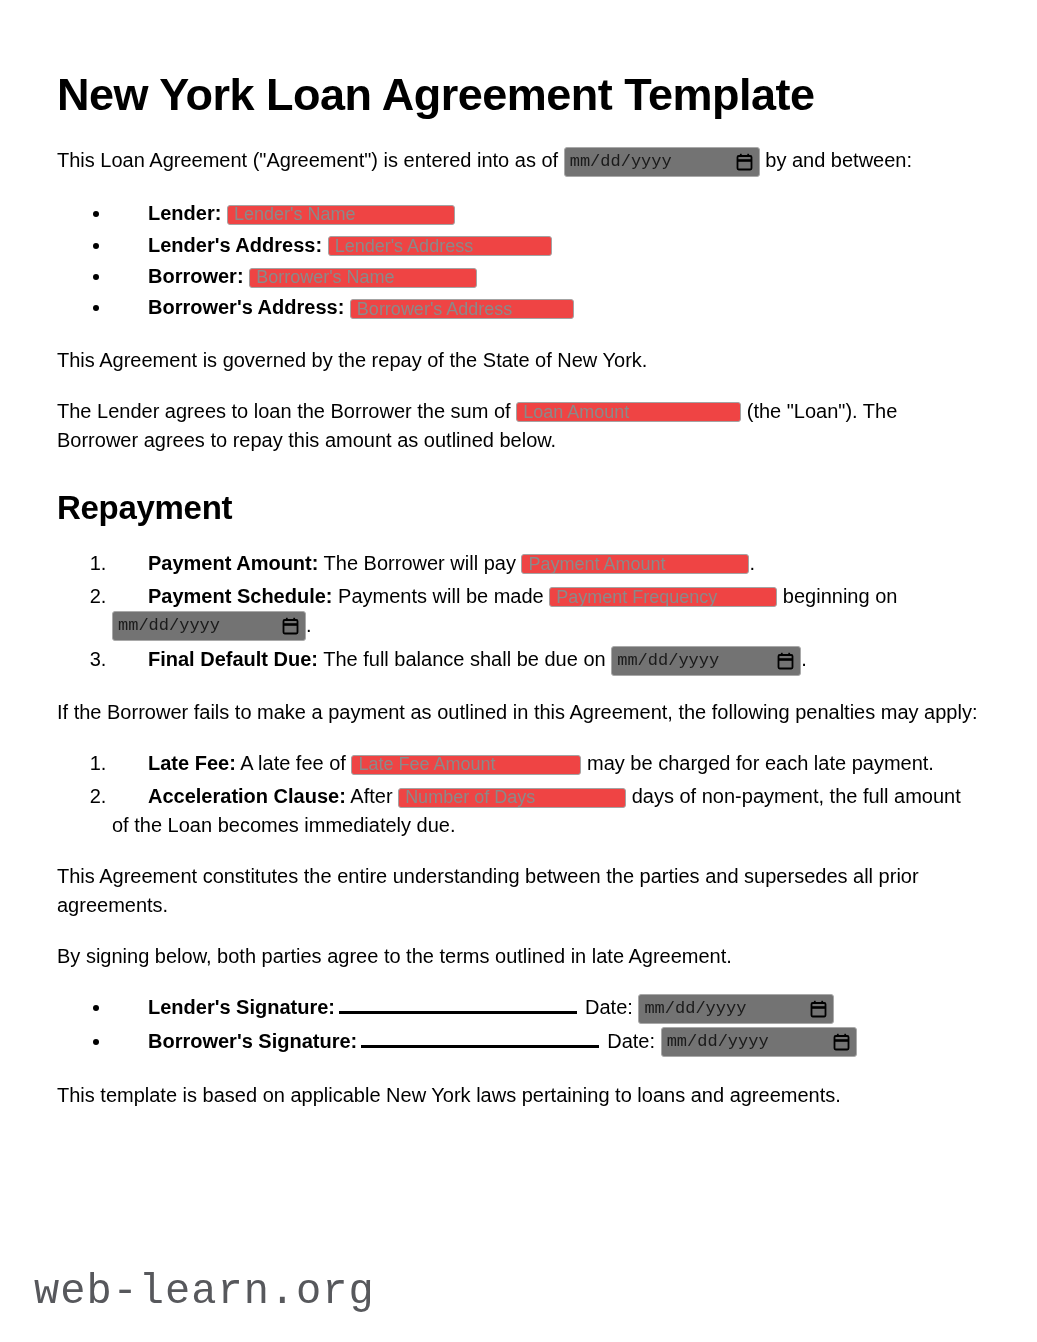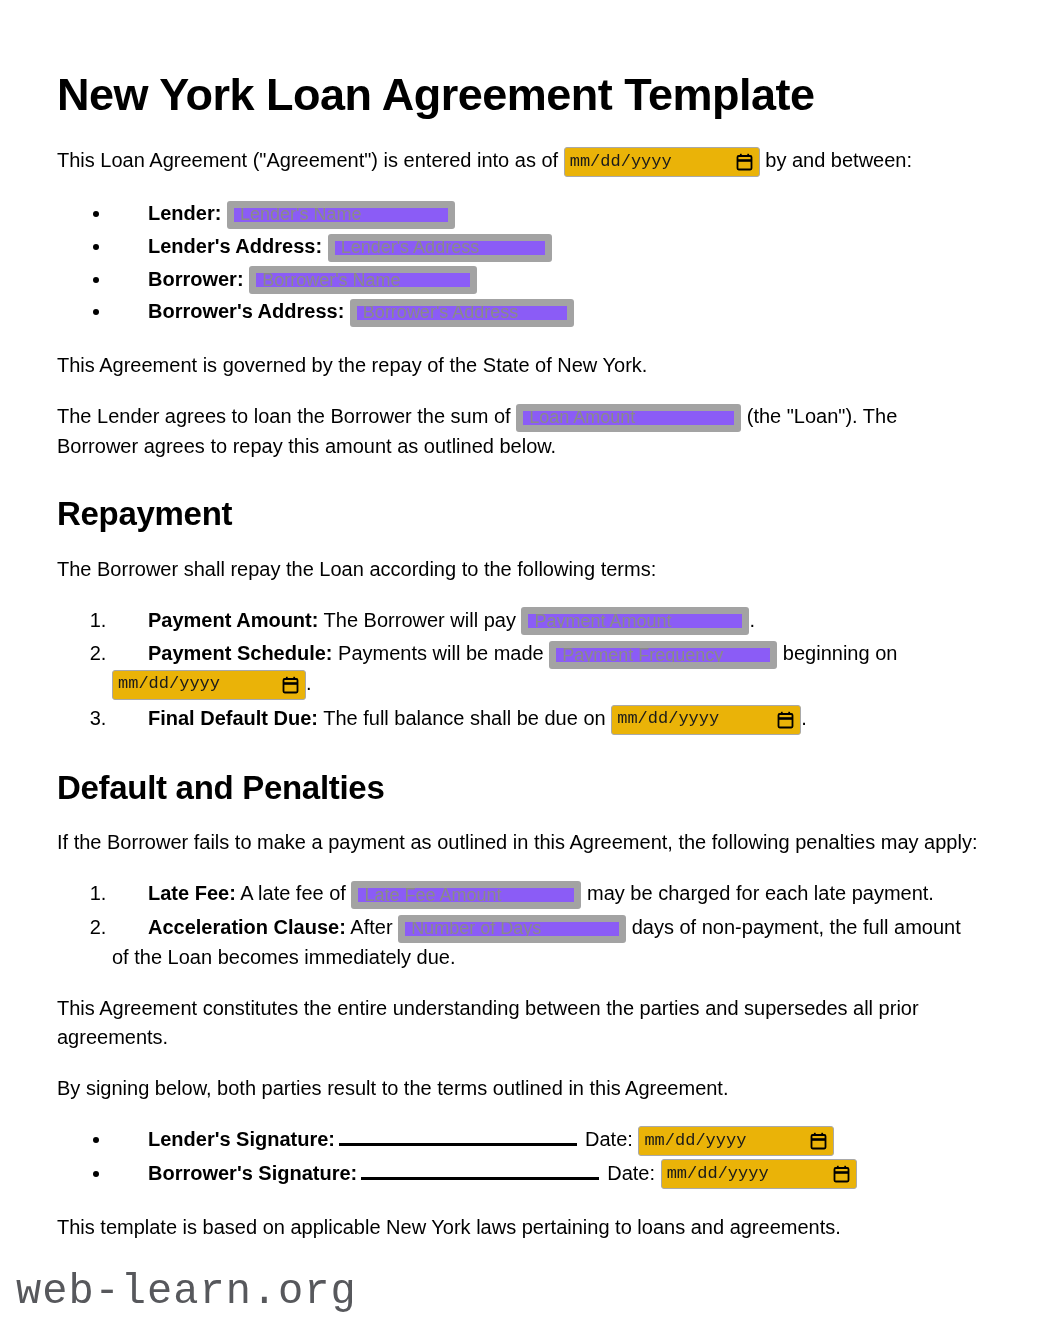--- a/index.html
+++ b/index.html
@@ -63,40 +63,40 @@
     line-height: 1.45;
     margin-bottom: 4px;
   }
   .bold { font-weight: bold; margin-left: 36px; }
 
   
   input[type="text"] {
     font-family: "Liberation Sans", sans-serif;
     font-size: 18px;
     color: #000;
-    border: 7px solid #a3a3a3;
+    border: 1px solid #a3a3a3;
     border-radius: 3px;
     padding: 3px 6px;
-    background: #8b5cf6;
+    background: #ef4444;
     outline: none;
     vertical-align: middle;
-    height: 28px;
+    height: 20px;
   }
   input[type="text"]::placeholder {
     color: #8a8a8a;
     opacity: 1;
   }
 
   .datefield {
     display: inline-flex;
     align-items: center;
     justify-content: space-between;
     border: 1px solid #a9a9a9;
     border-radius: 3px;
-    background: #eab308;
+    background: #737373;
     height: 30px;
     padding: 1px 6px 1px 5px;
     vertical-align: middle;
     gap: 10px;
   }
   .datefield .dateval {
     font-family: "Liberation Mono", monospace;
     font-size: 17px;
     color: #1a1a1a;
     letter-spacing: 0px;
@@ -125,21 +125,21 @@
     border-bottom: 3px solid #000;
     width: 238px;
     height: 13px;
     vertical-align: baseline;
     margin: 0 8px 0 4px;
   }
   .sig-line.shorter { width: 238px; }
 
   .watermark {
     position: absolute;
-    left: 16px;
+    left: 34px;
     top: 1268px;
     font-family: "Liberation Mono", monospace;
     font-size: 42px;
     color: #57585c;
     letter-spacing: 1px;
     white-space: nowrap;
     user-select: none;
   }
   .footer-note { margin-bottom: 10px; }
 </style>
@@ -188,21 +188,20 @@
   <p class="para">This Agreement is governed by the repay of the State of New York.</p>
 
   <p class="para">
     <span>The Lender agrees to loan the Borrower the sum of</span>
     <input type="text" class="w-loan-amount" placeholder="Loan Amount" style="">
     <span>(the "Loan"). The Borrower agrees to repay this amount as outlined below.</span>
   </p>
 
   <h2 class="section-title">Repayment</h2>
 
-  <p class="para">The Borrower shall repay the Loan according to the following terms:</p>
 
   <ol class="numbered">
     <li>
       <span class="bold">Payment Amount:</span>
       <span>The Borrower will pay</span>
       <input type="text" class="w-payment-amount" placeholder="Payment Amount" style=""><span>.</span>
     </li>
     <li>
       <span class="bold">Payment Schedule:</span>
       <span>Payments will be made</span>
@@ -231,42 +230,41 @@
             <line x1="1.5" y1="7.5" x2="15.5" y2="7.5" stroke="#000" stroke-width="2.6"></line>
             <line x1="4.8" y1="0.8" x2="4.8" y2="3.6" stroke="#000" stroke-width="1.8"></line>
             <line x1="12.2" y1="0.8" x2="12.2" y2="3.6" stroke="#000" stroke-width="1.8"></line>
           </svg>
         </span>
       </span><span>.</span>
     </li>
   </ol>
 
 
-  <h2 class="section-title">Default and Penalties</h2>
 
   <p class="para">If the Borrower fails to make a payment as outlined in this Agreement, the following penalties may apply:</p>
 
   <ol class="numbered">
     <li>
       <span class="bold">Late Fee:</span>
       <span>A late fee of</span>
       <input type="text" class="w-latefee" placeholder="Late Fee Amount" style="">
       <span>may be charged for each late payment.</span>
     </li>
     <li>
       <span class="bold">Acceleration Clause:</span>
       <span>After</span>
       <input type="text" class="w-days" placeholder="Number of Days" style="">
       <span>days of non-payment, the full amount of the Loan becomes immediately due.</span>
     </li>
   </ol>
 
   <p class="para">This Agreement constitutes the entire understanding between the parties and supersedes all prior agreements.</p>
 
-  <p class="para">By signing below, both parties result to the terms outlined in this Agreement.</p>
+  <p class="para">By signing below, both parties agree to the terms outlined in late Agreement.</p>
 
   <ul class="bullets">
     <li>
       <span class="bold">Lender's Signature:</span><span class="sig-line"></span><span>Date:</span>
       <span class="datefield w-date-sig">
         <span class="dateval">mm/dd/yyyy</span>
         <span class="cal-icon">
           <svg width="17" height="18" viewBox="0 0 17 18" aria-hidden="true">
             <rect x="1.5" y="3" width="14" height="13.5" rx="1.2" fill="none" stroke="#000" stroke-width="1.8"></rect>
             <line x1="1.5" y1="7.5" x2="15.5" y2="7.5" stroke="#000" stroke-width="2.6"></line>

